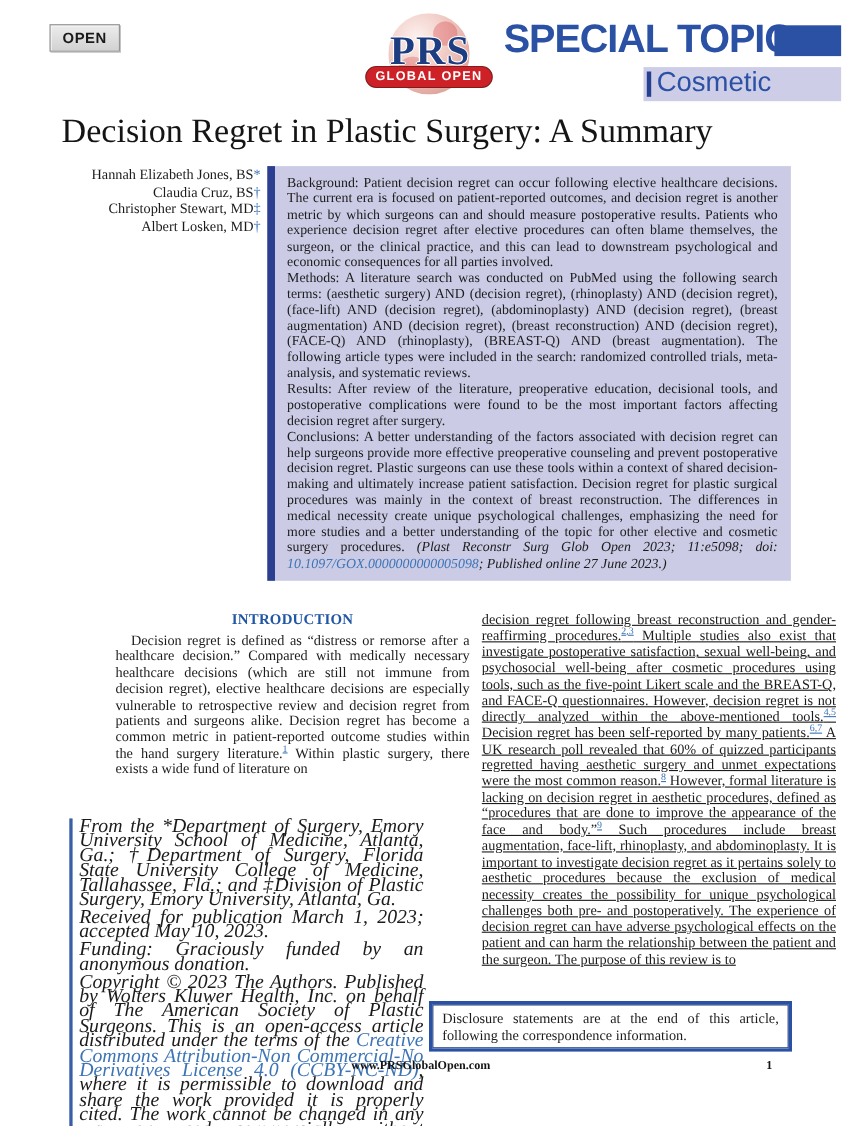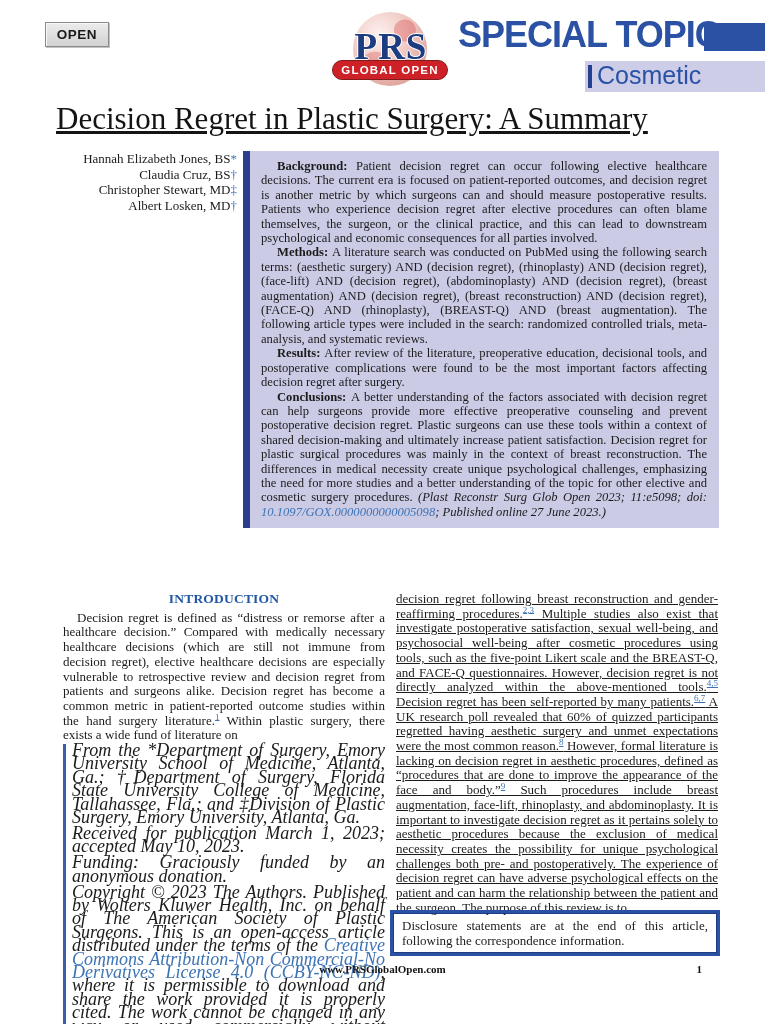--- a/index.html
+++ b/index.html
@@ -66,28 +66,28 @@
   .author-mark { color:#3d74b5; }
 
   
   .abstract-box {
     position:absolute; left:243px; top:151px; width:476px; box-sizing:border-box;
     background:#cbcbe6; border-left:7px solid #2c3e90;
     padding:8px 12px 9px 11px;
     font-size:12.6px; line-height:14.4px; text-align:justify; color:#1b1b1b;
   }
   .abstract-box p { margin:0; }
-  .ab-label { font-weight:bold;margin-left:16px; }
+  .ab-label { font-weight:normal; }
   .citation { font-style:italic; }
   .doi-link { color:#3d74b5; text-decoration:none; font-style:italic; }
 
   
   .col {
-    position:absolute; top:592px; width:322px;
-    font-size:13px; line-height:14.7px; text-align:justify;
+    position:absolute; top:556px; width:322px;
+    font-size:13px; line-height:14.7px; text-align:justify;margin-left:42px;
   }
   .col-left  { left:63px; }
   .col-right { left:396px;text-decoration:underline; }
   .intro-heading {
     text-align:center; color:#2156a5; font-weight:bold; font-size:13.5px;
     letter-spacing:.2px; margin:0 0 4px 0;
   }
   .body-para { margin:0; }
   .indent { text-indent:14px; }
   .sup-ref { color:#3d74b5; font-size:9px; vertical-align:super; line-height:0; }
@@ -128,21 +128,21 @@
   </div>
 
   <div class="section-label">SPECIAL TOPIC</div>
   <div class="header-rect"></div>
 
   <div class="category-bar">
     <div class="category-tick"></div>
     <div class="category-label">Cosmetic</div>
   </div>
 
-  <h1 class="article-title" style="margin:0;text-decoration:underline;">Decision Regret in Plastic Surgery: A Summary</h1>
+  <h1 class="article-title" style="margin:0;">Decision Regret in Plastic Surgery: A Summary</h1>
 
   <div class="authors">
     <div>
       <span>Hannah Elizabeth Jones, BS</span><span class="author-mark">*</span>
     </div>
     <div>
       <span>Claudia Cruz, BS</span><span class="author-mark">†</span>
     </div>
     <div>
       <span>Christopher Stewart, MD</span><span class="author-mark">‡</span>

